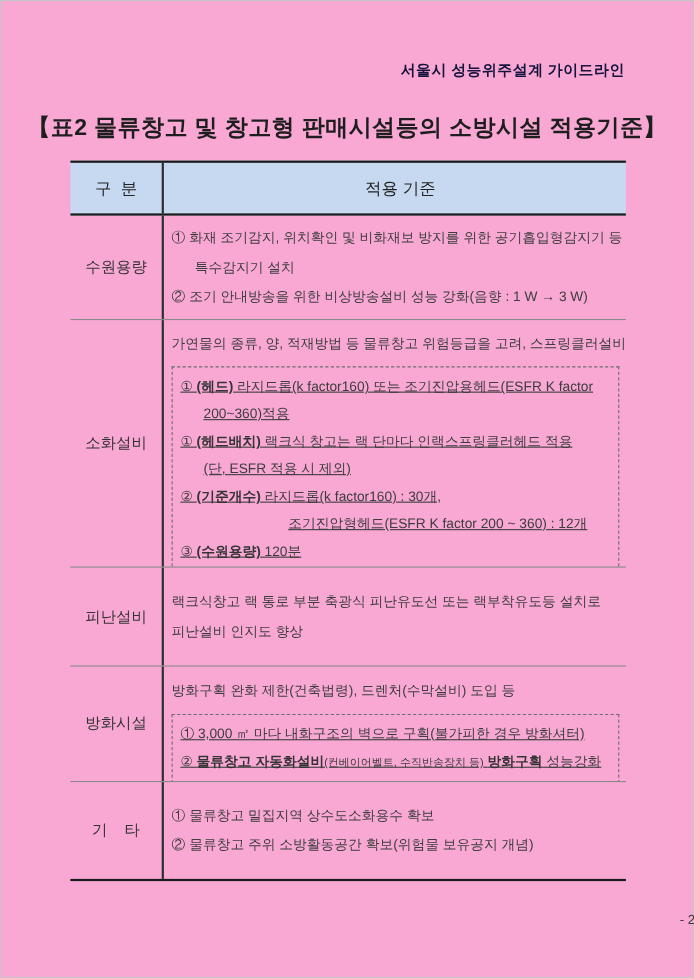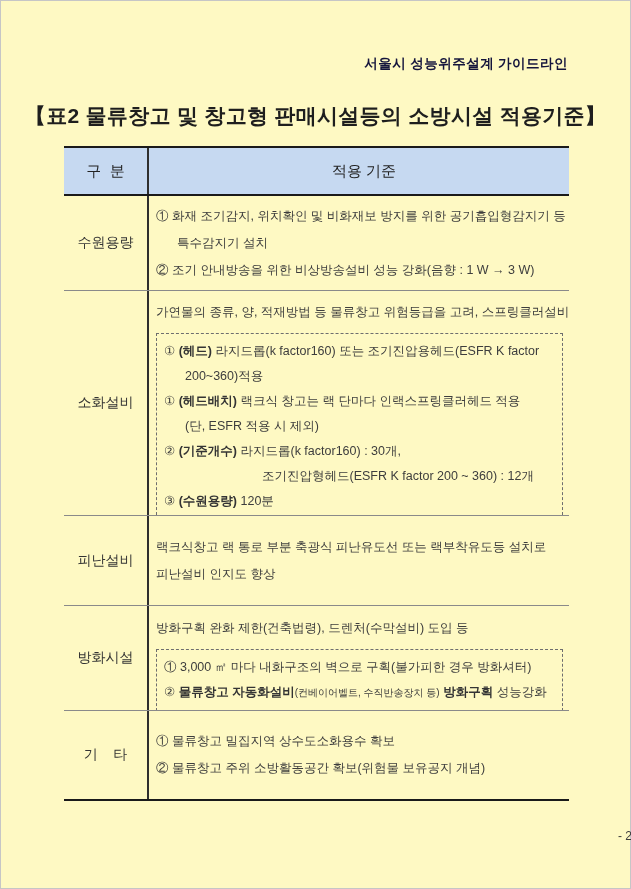--- a/index.html
+++ b/index.html
@@ -1,17 +1,17 @@
 <!DOCTYPE html>
 <html><head>
 <meta charset="utf-8">
 <style>
   html,body { margin:0; padding:0; background:#ffffff; }
   .page {
-    position:relative; width:631px; height:889px; background:#fef9c3;
+    position:relative; width:631px; height:889px; background:#f9a8d4;
     border:1px solid #c6c6c6; box-sizing:border-box;
     font-family:"Liberation Sans", sans-serif; color:#3d3d3d;
   }
   .hdr-right {
     position:absolute; top:54px; right:62px;
     font-family:"Liberation Serif", serif; font-weight:bold;
     font-size:13.5px; color:#14143c; letter-spacing:0.5px; white-space:nowrap;
   }
   .doc-title {
     position:absolute; top:101px; left:0; width:100%; margin:0;
@@ -45,21 +45,21 @@
   .r4 { height:105px; border-bottom:1px solid #8a8a8a; }
   .r5 { height:90px; border-bottom:2px solid #1a1a1a; }
   .vcenter { display:flex; flex-direction:column; justify-content:center; }
   .r2 .con { padding-top:8px; }
   .r4 .con { padding-top:9px; }
   .line { line-height:27px; white-space:nowrap; }
   .cont1 { padding-left:21px; }
   .cont2 { padding-left:98px; }
   .box {
     border:1px dashed #6e6e6e; margin-top:7px; margin-right:2px;
-    padding:5px 4px 5px 7px; box-sizing:border-box;
+    padding:5px 4px 5px 7px; box-sizing:border-box;text-decoration:underline;
   }
   .box .line { line-height:25px; }
   .b  { font-weight:bold; color:#343434; }
   .sm { font-size:10px; }
   .footer {
     position:absolute; top:828px; left:16px; width:100%;
     text-align:right; font-size:12px; color:#3c3c3c;
   }
 </style>
 </head>

